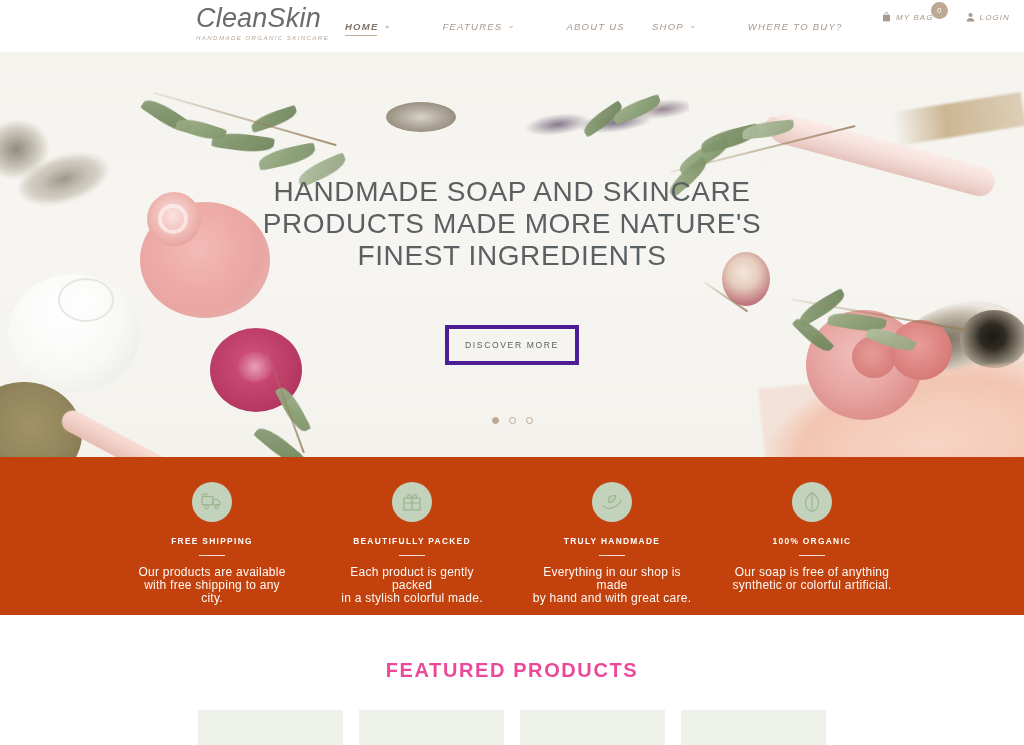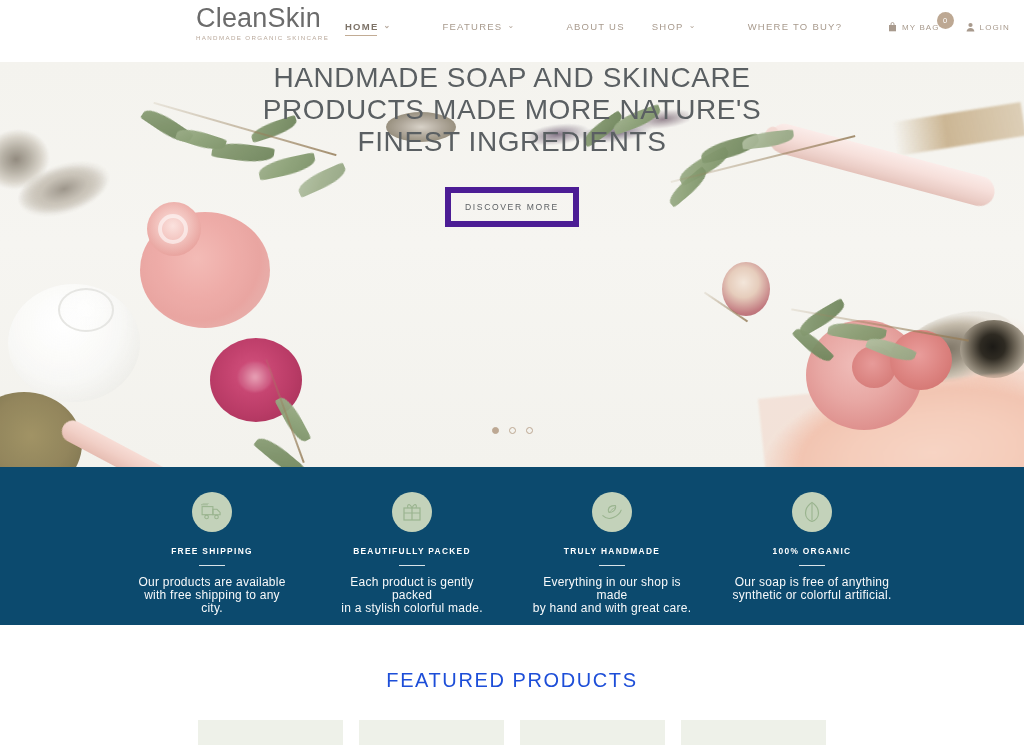--- a/index.html
+++ b/index.html
@@ -12,25 +12,26 @@
     background: #ffffff;
     font-family: "Liberation Sans", sans-serif;
     -webkit-font-smoothing: antialiased;
   }
 
   .page { position: relative; width: 1024px; height: 745px; overflow: hidden; }
 
   
   .header {
     position: relative;
-    height: 62px;
+    height: 52px;
     background: #ffffff;
     display: flex;
     align-items: center;
     z-index: 40;
+    font-style: italic;
   }
 
   .logo-block {
     position: absolute;
     left: 196px;
     top: 4px;
     width: 140px;
     text-align: left;
   }
   .logo-word {
@@ -91,25 +92,25 @@
     bottom: 16px;
     width: 32px;
     height: 1px;
     background: #c2ac95;
   }
   .nav-item.no-caret { padding-right: 0; justify-content: center; }
 
   .header-right {
     position: absolute;
     right: 14px;
-    top: 1px;
+    top: 12px;
     height: 52px;
     display: flex;
-    align-items: center;
-    gap: 4px;
+    align-items: flex-start;
+    gap: 10px;
   }
   .hr-item {
     display: flex;
     align-items: center;
     font-size: 8px;
     letter-spacing: 1.1px;
     color: #a89a8d;
     cursor: pointer;
     position: relative;
     margin-left: 22px;
@@ -364,36 +365,38 @@
   }
 
   
   .hero-inner {
     position: absolute;
     inset: 0;
     display: flex;
     flex-direction: column;
     align-items: center;
     justify-content: flex-start;
+    padding-top: 124px;
     z-index: 10;
+    gap: 24px;
   }
   .hero-title {
     font-size: 28px;
     line-height: 32px;
     letter-spacing: 0.6px;
     color: #5a5f62;
     font-weight: 300;
     text-align: center;
     max-width: 560px;
   }
   .hero-btn {
     margin-top: 29px;
     width: 134px;
     height: 40px;
-    border: 6px solid #4c1d95;
+    border: 4px solid #4c1d95;
     background: rgba(255,255,255,0.04);
     color: #5d6164;
     font-size: 8.6px;
     letter-spacing: 1.6px;
     display: flex;
     align-items: center;
     justify-content: center;
     cursor: pointer;
   }
   .hero-dots {
@@ -409,21 +412,21 @@
     border-radius: 50%;
     border: 1px solid #bda893;
     cursor: pointer;
   }
   .dot.active { background: #bda893; }
 
   
   .features {
     position: relative;
     height: 158px;
-    background: #0c4a6e;
+    background: #c2410c;
     display: flex;
     align-items: flex-start;
     justify-content: center;
     padding-top: 25px;
     z-index: 20;
   }
   .feat {
     width: 160px;
     text-align: center;
     margin: 0 20px;
@@ -462,22 +465,22 @@
   .products {
     position: relative;
     background: #ffffff;
     height: 182px;
     padding-top: 44px;
   }
   .products-title {
     text-align: center;
     font-size: 20px;
     letter-spacing: 1.6px;
-    color: #1d4ed8;
-    font-weight: 400;
+    color: #ec4899;
+    font-weight: 700;
   }
   .product-grid {
     margin-top: 28px;
     display: flex;
     justify-content: center;
     gap: 16px;
   }
   .product-card {
     width: 145px;
     height: 120px;

